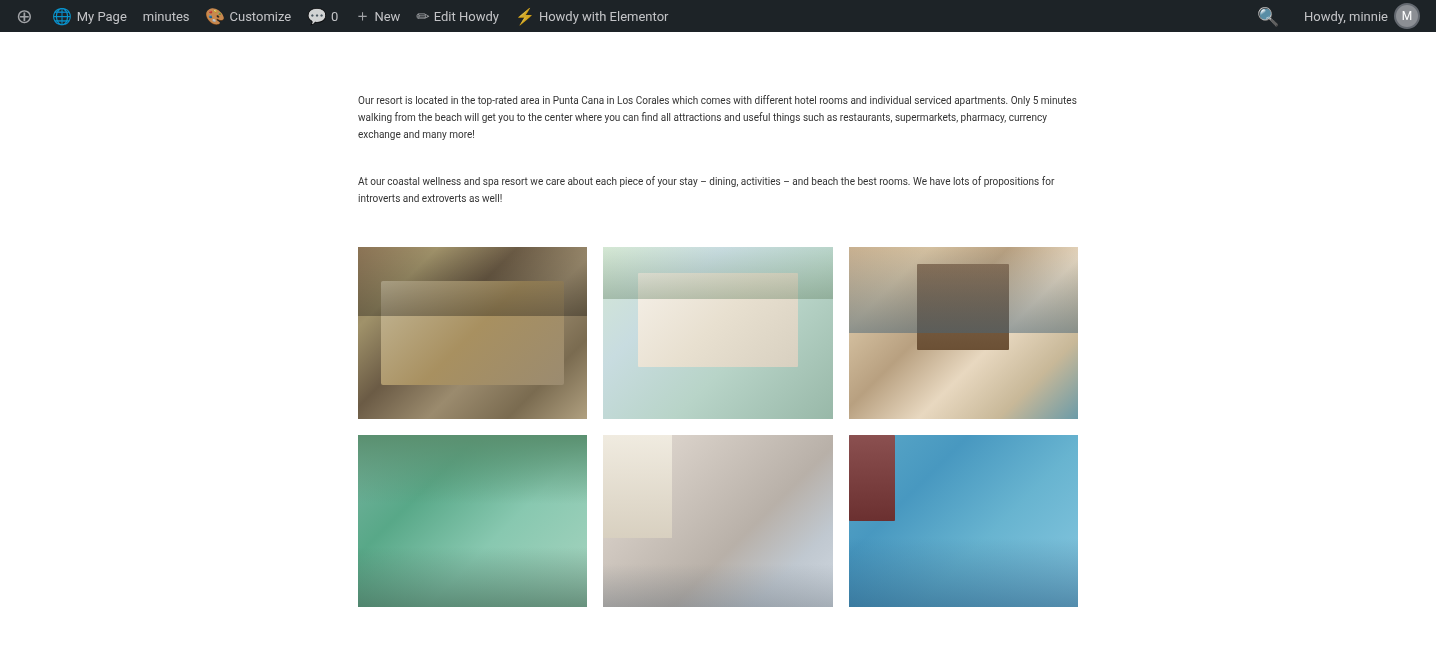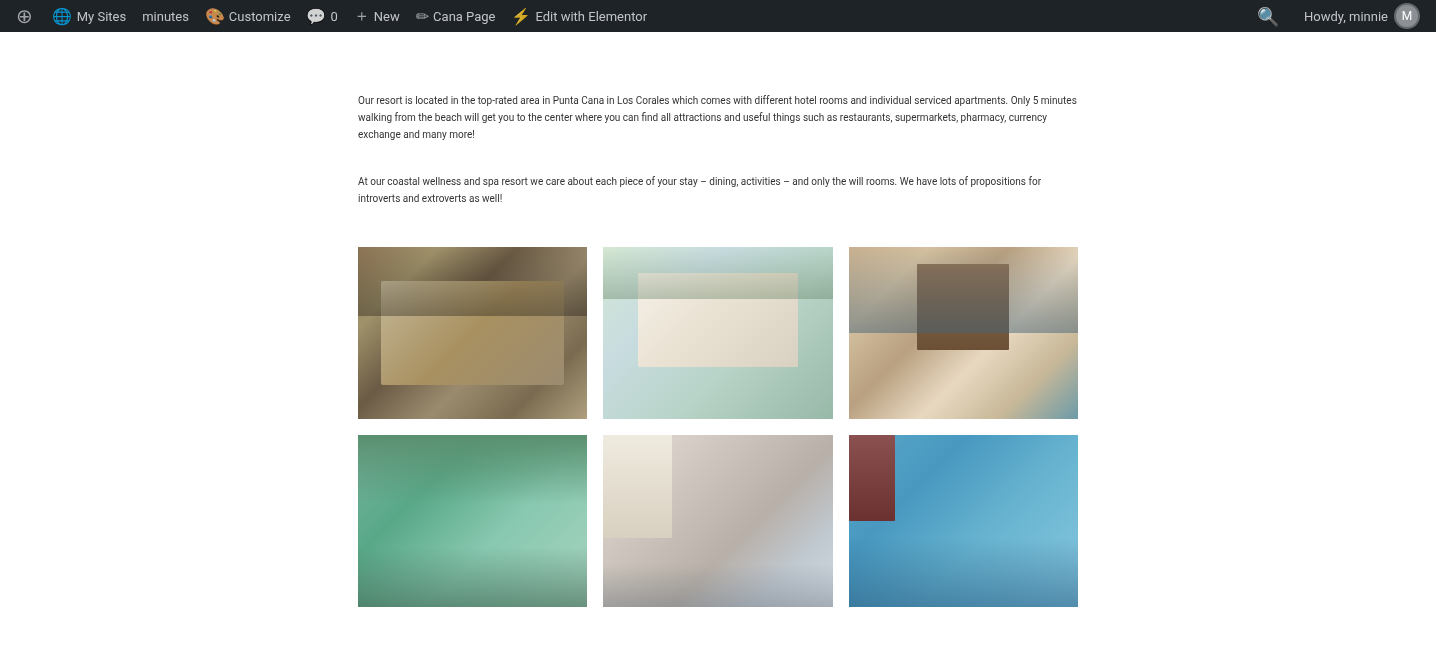--- a/index.html
+++ b/index.html
@@ -241,21 +241,21 @@
 
 <div id="wpadminbar">
   <div class="adminbar-items">
 
     <div class="adminbar-item wp-logo">
       <span class="icon">⊕</span>
     </div>
 
     <div class="adminbar-item">
       <span class="icon">🌐</span>
-      <span>My Sites</span>
+      <span>My Page</span>
     </div>
 
     <div class="adminbar-item">
       <span>minutes</span>
     </div>
 
     <div class="adminbar-item">
       <span class="icon">🎨</span>
       <span>Customize</span>
     </div>
@@ -265,26 +265,26 @@
       <span>0</span>
     </div>
 
     <div class="adminbar-item">
       <span class="icon">＋</span>
       <span>New</span>
     </div>
 
     <div class="adminbar-item">
       <span class="icon">✏</span>
-      <span>Cana Page</span>
+      <span>Edit Howdy</span>
     </div>
 
     <div class="adminbar-item">
       <span class="icon">⚡</span>
-      <span>Edit with Elementor</span>
+      <span>Howdy with Elementor</span>
     </div>
   </div>
 
   <div class="adminbar-right">
     <div class="search-icon-btn">
       <span>🔍</span>
     </div>
     <div class="adminbar-right-item">
       <span class="howdy-text">Howdy, minnie</span>
       <span class="avatar-circle">
@@ -295,21 +295,21 @@
 </div>
 
 <div class="main-content">
   <div class="content-wrapper">
 
     <div class="text-block">
       <p>Our resort is located in the top-rated area in Punta Cana in Los Corales which comes with different hotel rooms and individual serviced apartments. Only 5 minutes walking from the beach will get you to the center where you can find all attractions and useful things such as restaurants, supermarkets, pharmacy, currency exchange and many more!</p>
     </div>
 
     <div class="text-block">
-      <p>At our coastal wellness and spa resort we care about each piece of your stay – dining, activities – and only the will rooms. We have lots of propositions for introverts and extroverts as well!</p>
+      <p>At our coastal wellness and spa resort we care about each piece of your stay – dining, activities – and beach the best rooms. We have lots of propositions for introverts and extroverts as well!</p>
     </div>
 
     <div class="gallery-grid">
 
       <div class="gallery-item img-1"></div>
       <div class="gallery-item img-2"></div>
       <div class="gallery-item img-3"></div>
       <div class="gallery-item img-4"></div>
       <div class="gallery-item img-5"></div>
       <div class="gallery-item img-6"></div>

